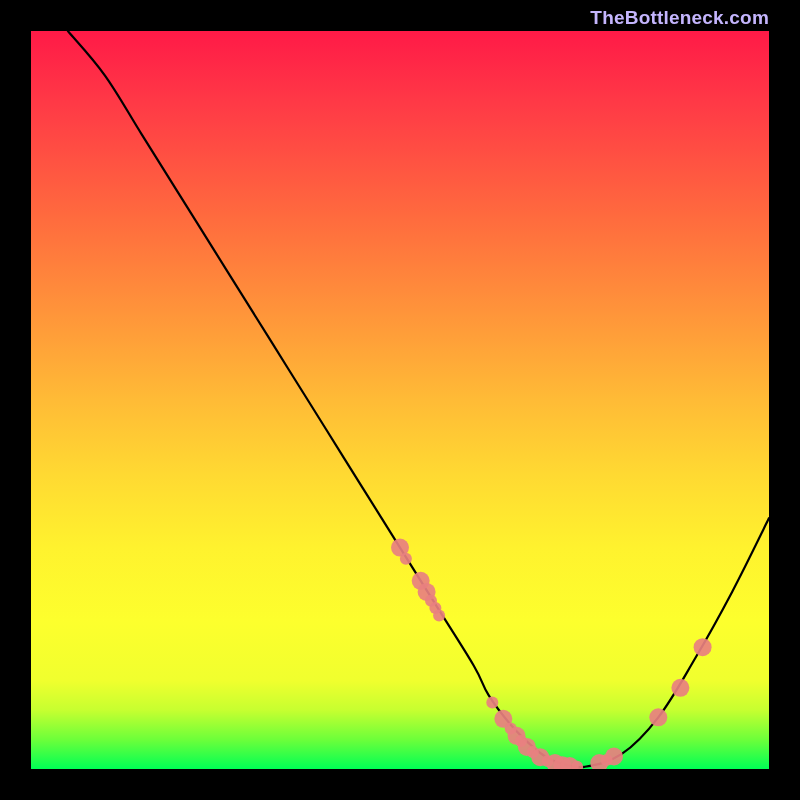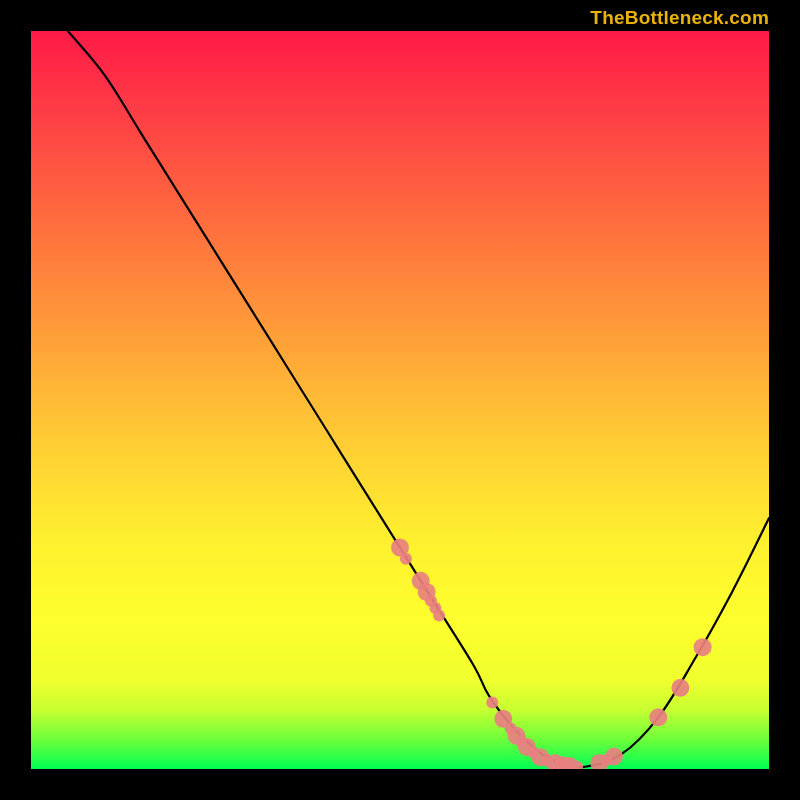--- a/index.html
+++ b/index.html
@@ -38,21 +38,21 @@
       #f0ff2e 88%,
       #c7ff30 92%,
       #6dff3a 96%,
       #00ff55 100%
     );
   }
   .attribution {
     position: absolute;
     top: 7px;
     right: 31px;
-    color: #eab308;
+    color: #c4b5fd;
     font-size: 19px;
     font-weight: 600;
     letter-spacing: 0.2px;
   }
   svg.overlay {
     position: absolute;
     left: 31px;
     top: 31px;
     width: 738px;
     height: 738px;

